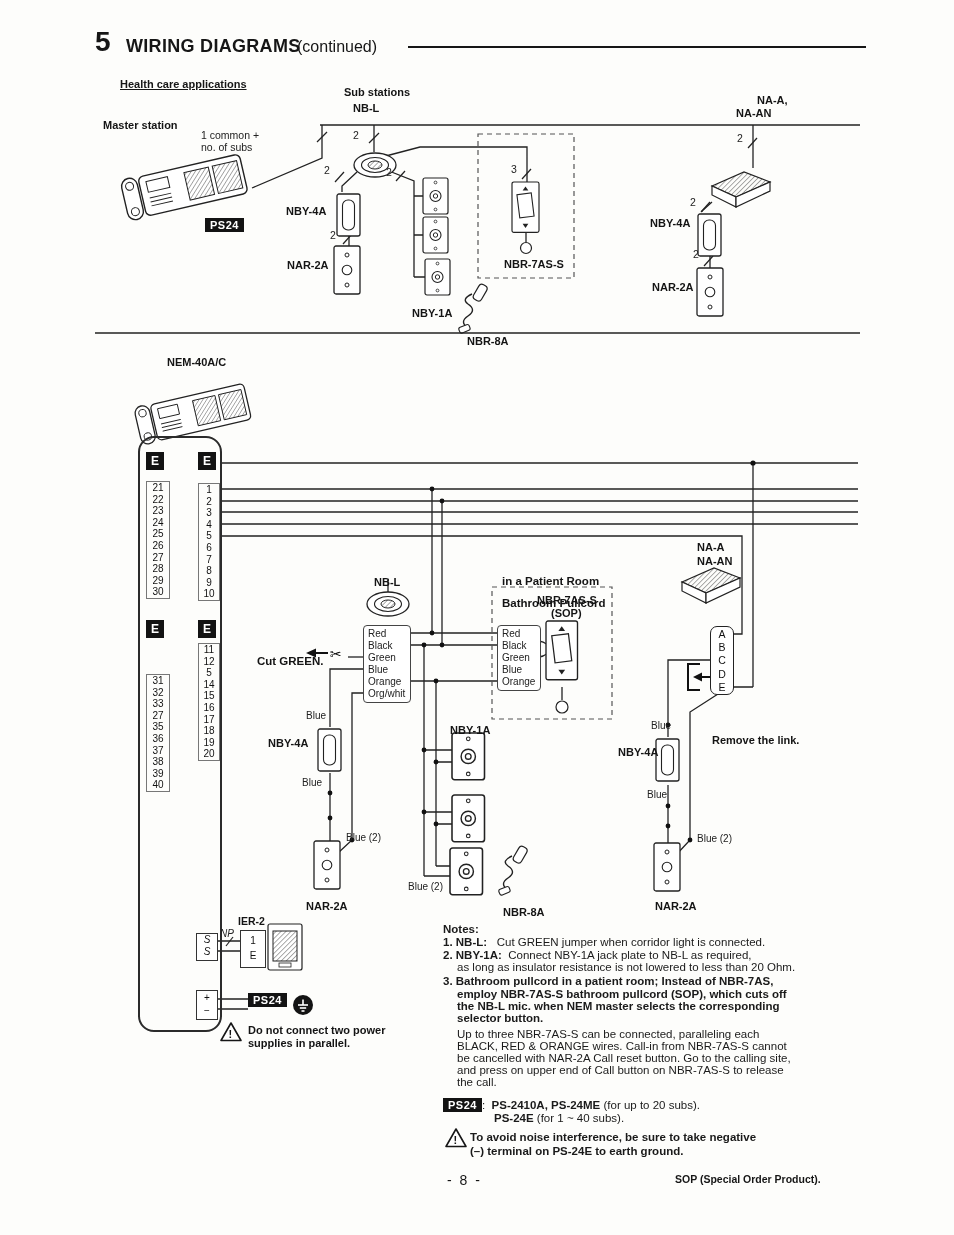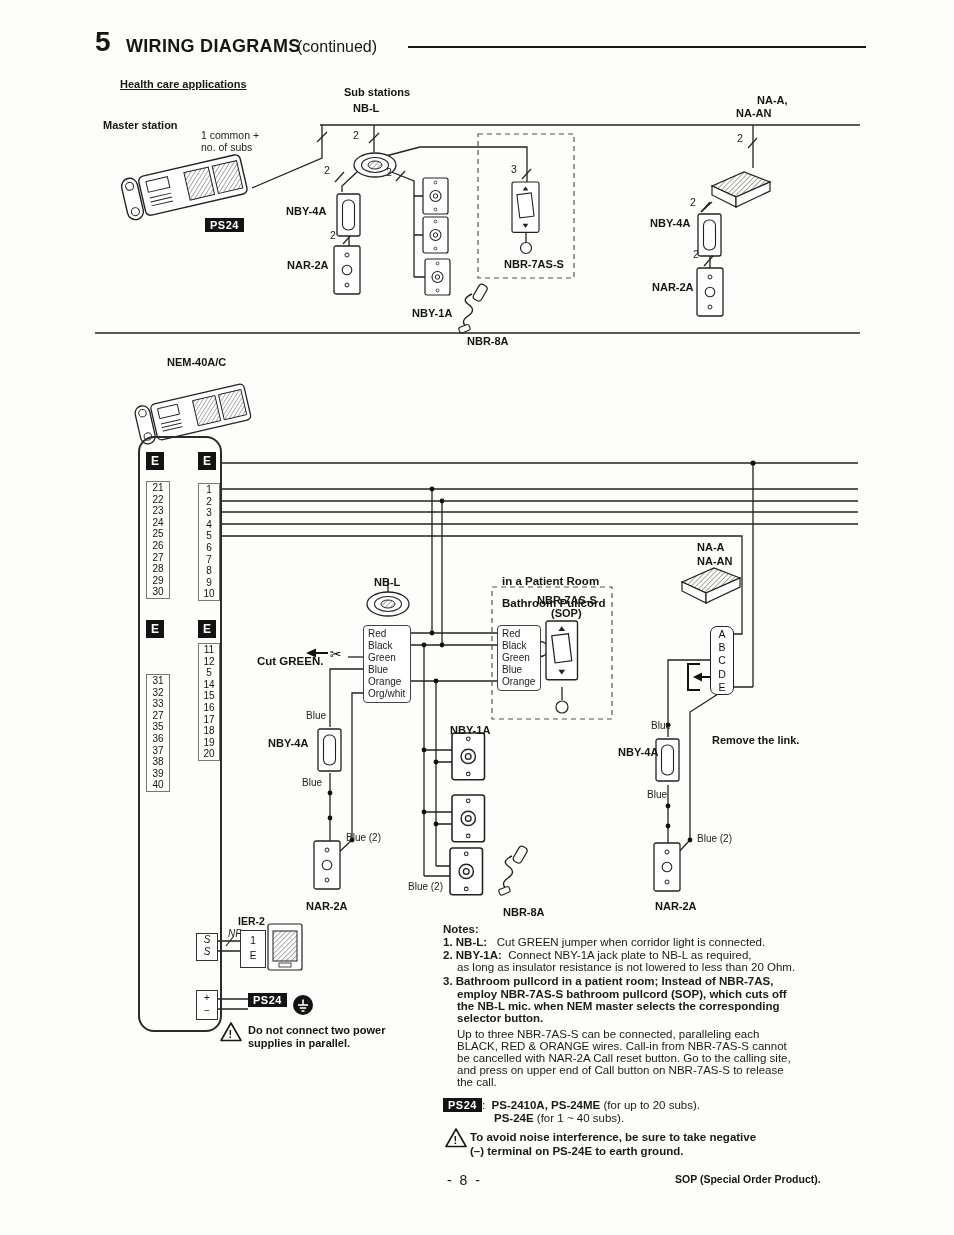--- a/index.html
+++ b/index.html
@@ -389,21 +389,21 @@
   <div class="txt" style="left:651px;top:720px;font-size:10px;">Blue</div>
   <div class="txt" style="left:647px;top:789px;font-size:10px;">Blue</div>
   <div class="txt" style="left:697px;top:833px;font-size:10px;">Blue (2)</div>
   <div class="lbl" style="left:618px;top:746px;">NBY-4A</div>
   <div class="lbl" style="left:655px;top:900px;">NAR-2A</div>
 
   <div class="smallbox" style="left:196px;top:933px;width:20px;height:26px;font-style:italic;">
     <div>S</div>
     <div>S</div>
   </div>
-  <div class="txt it" style="left:228px;top:928px;font-size:10px;">NP</div>
+  <div class="txt it" style="left:220px;top:928px;font-size:10px;">NP</div>
   <div class="lbl" style="left:238px;top:915px;font-size:10.5px;">IER-2</div>
   <div class="smallbox" style="left:240px;top:930px;width:24px;height:34px;line-height:15px;padding-top:2px;">
     <div>1</div>
     <div>E</div>
   </div>
   <div class="smallbox" style="left:196px;top:990px;width:20px;height:28px;line-height:13px;">
     <div>+</div>
     <div>−</div>
   </div>
   <div class="badge" style="left:248px;top:993px;">PS24</div>

